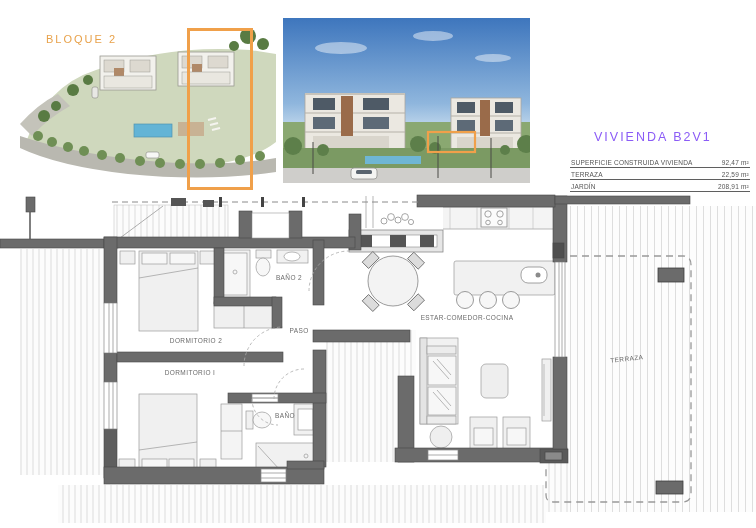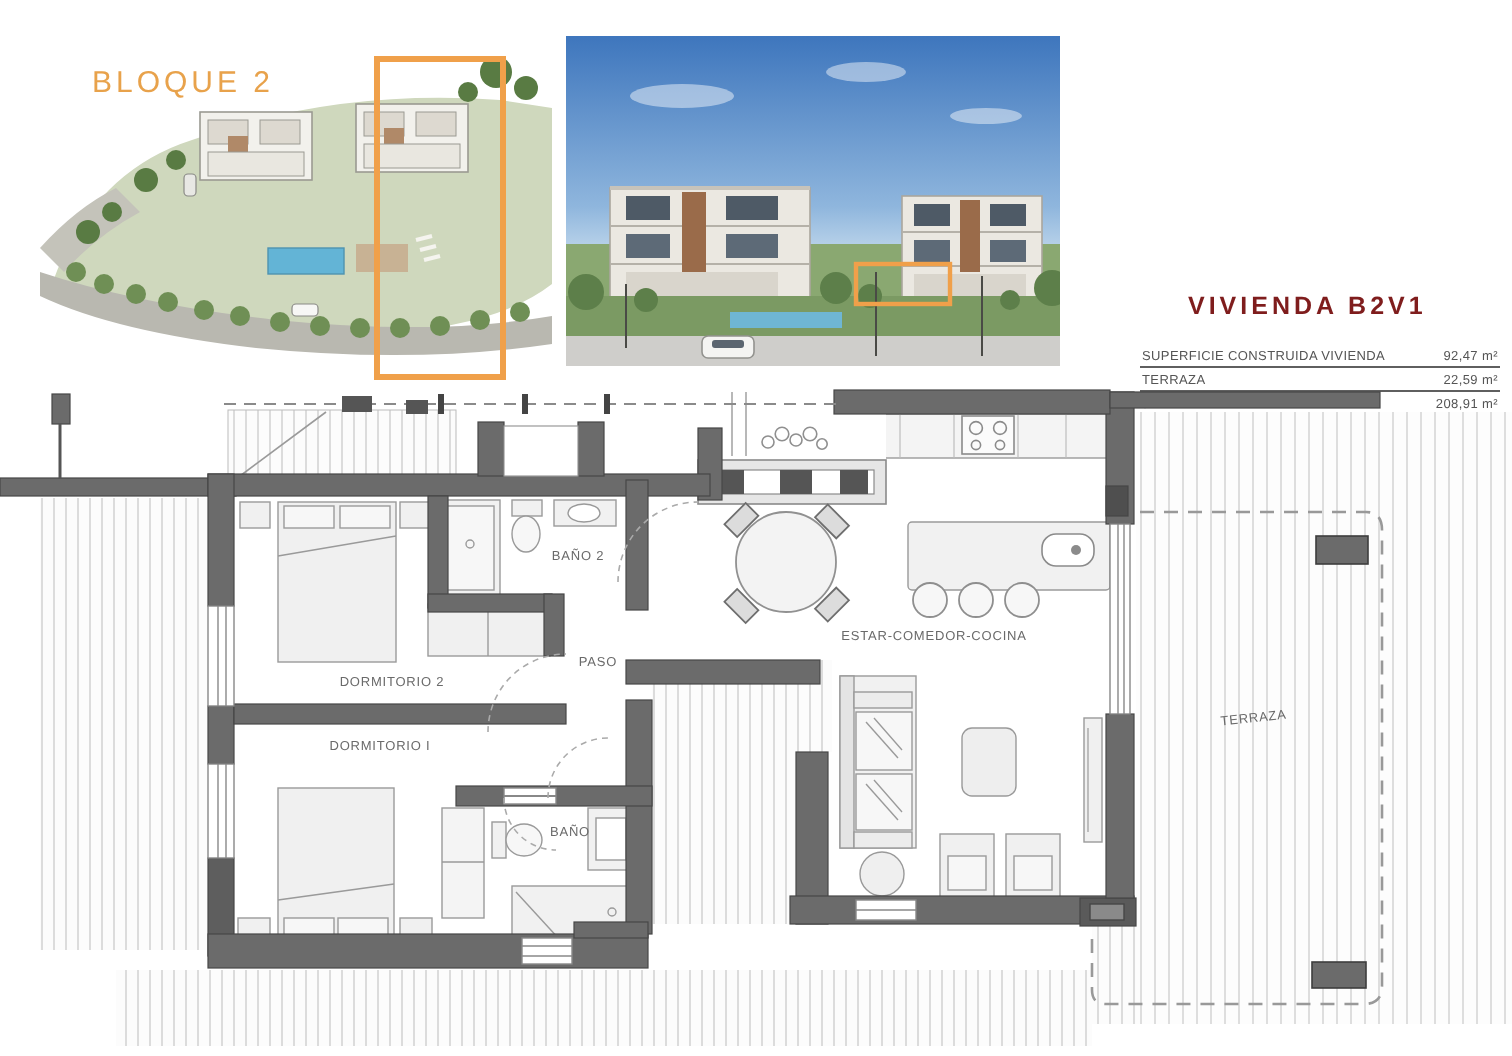--- a/index.html
+++ b/index.html
@@ -3,33 +3,33 @@
 <meta charset="utf-8">
 <style>
   html,body{margin:0;padding:0;background:#ffffff;}
   .page{
     position:relative;width:756px;height:528px;background:#ffffff;
     font-family:"Liberation Sans",sans-serif;overflow:hidden;
   }
   .abs{position:absolute;}
   
   .bloque-label{
-    left:46px;top:33px;color:#E8A24B;font-size:15px;letter-spacing:2px;
+    left:46px;top:33px;color:#E8A24B;font-size:11px;letter-spacing:2px;
     font-weight:500;
   }
   
   .site-highlight{
     left:187px;top:28px;width:60px;height:156px;
     border:3px solid #F0A04A;z-index:6;background:transparent;
   }
   
   .info{left:570px;top:130px;width:182px;}
   .info-title{
-    color:#7f1d1d;font-size:12.5px;letter-spacing:2px;margin:16px 0 13px 24px;
-    font-weight:700;white-space:nowrap;
+    color:#8b5cf6;font-size:12.5px;letter-spacing:2px;margin:0 0 13px 24px;
+    font-weight:400;white-space:nowrap;
   }
   .info-table{width:180px;}
   .info-row{
     display:flex;justify-content:space-between;align-items:flex-end;
     border-bottom:1px solid #5f5f5f;padding:2px 1px 1px 1px;margin-bottom:1px;
     color:#555;font-size:6.5px;letter-spacing:.2px;white-space:nowrap;
   }
   .info-row .val{font-size:6.5px;}
   svg text{font-family:"Liberation Sans",sans-serif;}
 </style>

